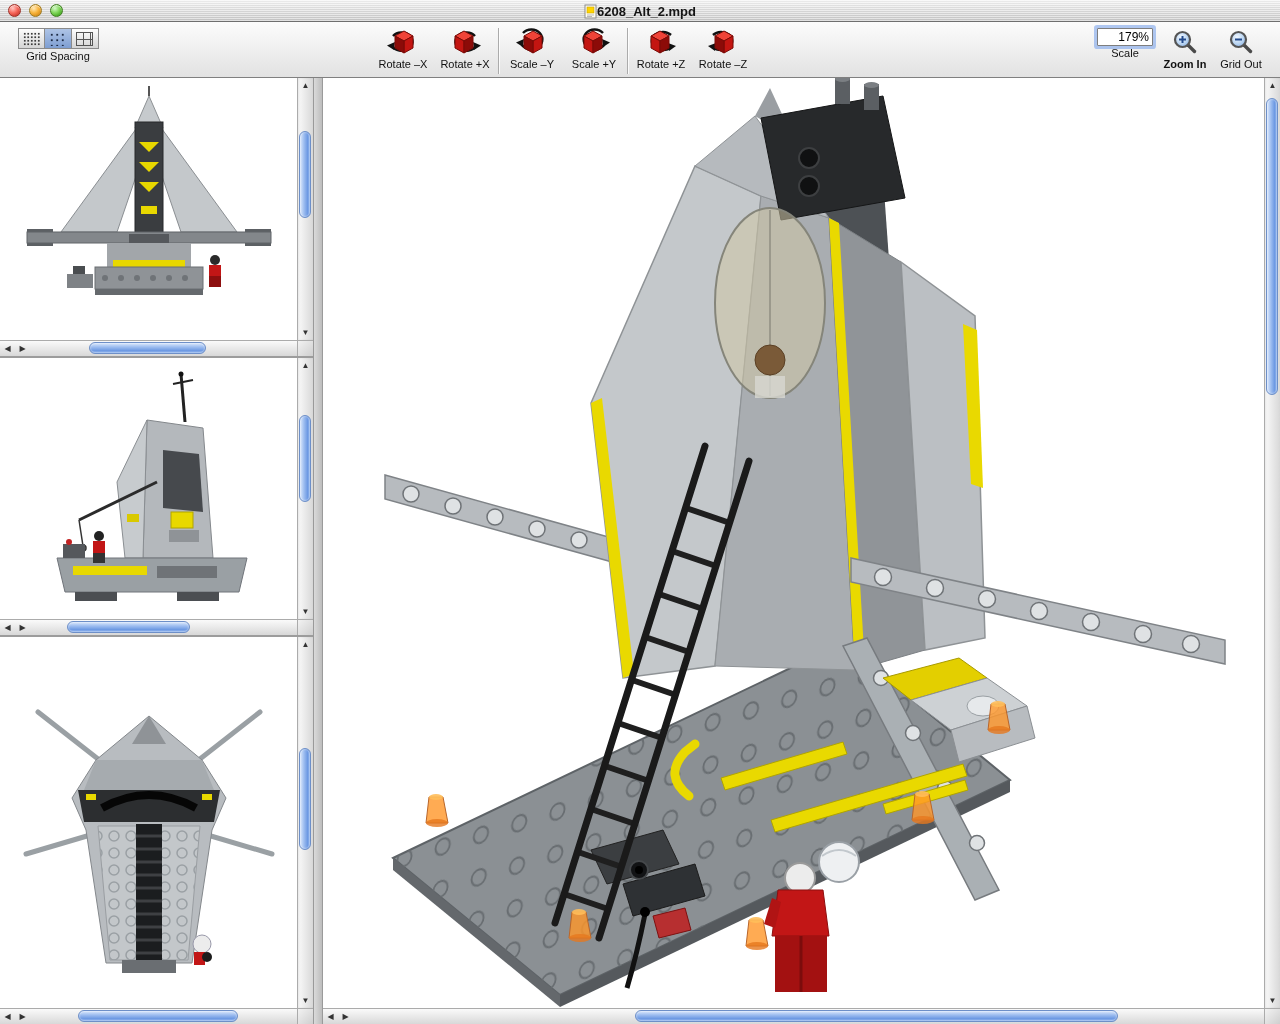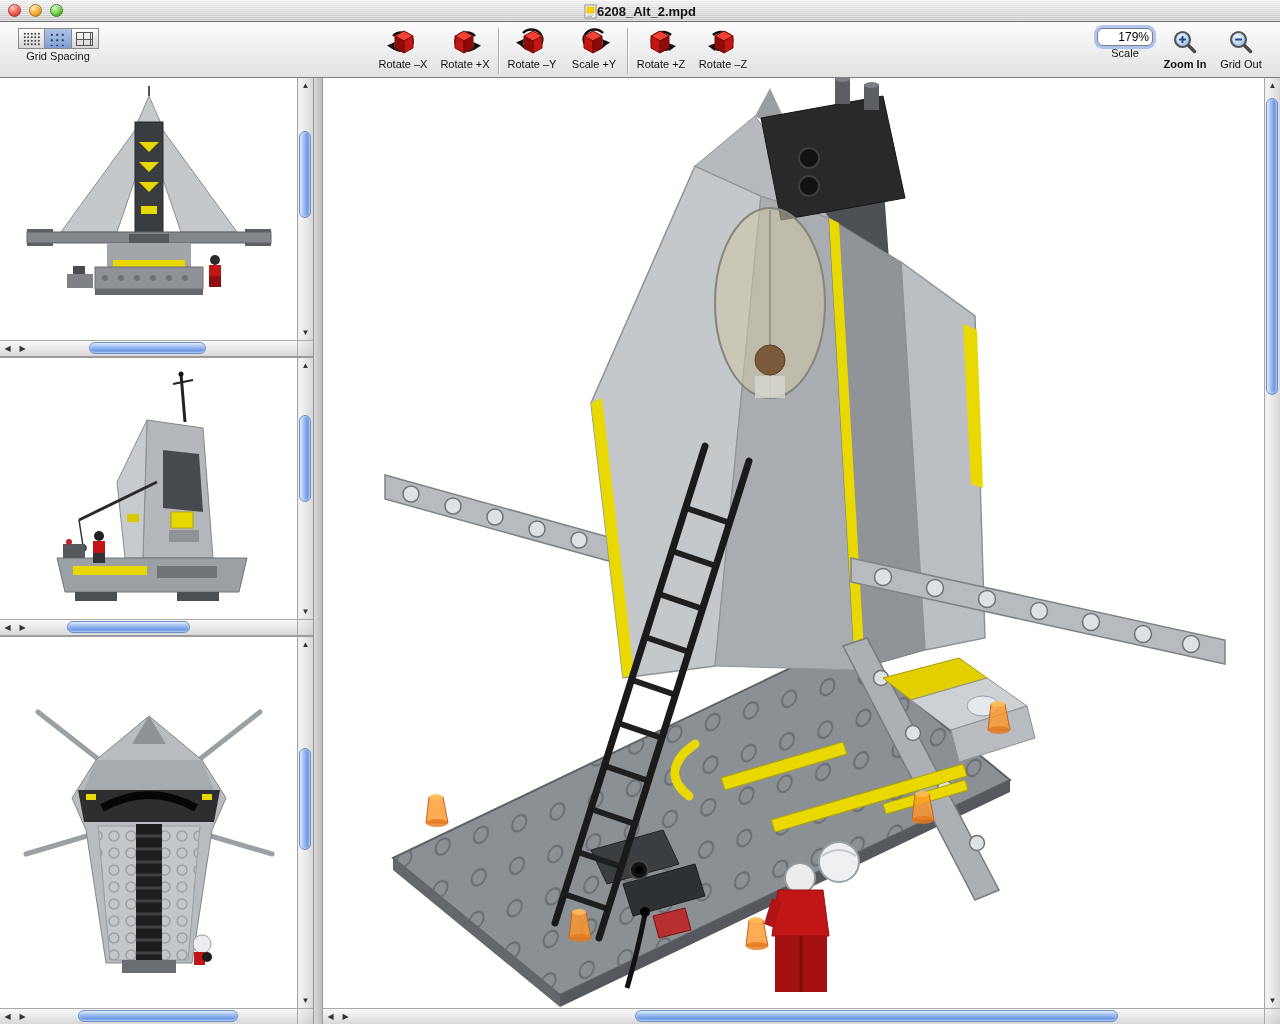--- a/index.html
+++ b/index.html
@@ -34,21 +34,21 @@
   .seg.selected{background:linear-gradient(#aec4e6,#7e9ed2);}
   .gi{width:17px;height:14px;}
   .gi-fine{background-image:radial-gradient(circle,#3c3c3c 0.9px,transparent 1.05px);background-size:3.5px 3.5px;}
   .gi-med{background-image:radial-gradient(circle,#1c2a44 1.15px,transparent 1.3px);background-size:5.5px 5.5px;}
   .gi-coarse{background-image:linear-gradient(#555 1px,transparent 1px),linear-gradient(90deg,#555 1px,transparent 1px);background-size:7px 7px;border-right:1px solid #555;border-bottom:1px solid #555;}
   .tb-rotate{position:absolute;left:372px;top:5px;display:flex;align-items:flex-start;}
   .rot{width:62px;}
   .tb-sep{width:1px;height:46px;background:#ababab;margin:1px 2px 0 2px;box-shadow:1px 0 0 rgba(255,255,255,.8);}
   .tb-scale{position:absolute;left:1093px;top:6px;width:64px;}
   .scale-input{width:56px;height:18px;border:1px solid #7e7e7e;background:#fff;font-family:"Liberation Sans",sans-serif;
-    font-size:12px;text-align:right;padding:0 3px;box-shadow:0 0 0 3px rgba(125,165,235,.6);border-radius:6px;}
+    font-size:12px;text-align:right;padding:0 3px;box-shadow:0 0 0 3px rgba(125,165,235,.6);border-radius:1px;}
   .tb-zin{position:absolute;left:1160px;top:5px;width:50px;font-weight:bold;}
   .tb-zout{position:absolute;left:1212px;top:5px;width:58px;}
 
   
   .content{position:absolute;left:0;top:78px;right:0;bottom:0;display:flex;background:#c9c9c9;}
   .sidebar{width:313px;display:flex;flex-direction:column;}
   .splitter{width:10px;background:linear-gradient(90deg,#dadada,#bdbdbd);border-left:1px solid #9a9a9a;border-right:1px solid #9a9a9a;}
   .main-view{flex:1;position:relative;background:#fff;}
   .panel{position:relative;background:#fff;border-bottom:2px solid #9c9c9c;}
   .p1{height:280px;}
@@ -146,21 +146,21 @@
       <div class="tb-item rot">
         <span class="ticon">
           <svg width="32" height="28" viewBox="0 0 32 28" style="transform:scaleX(-1)">
             <path d="M25,5 A11,10 0 1 0 27,15" stroke="#111" stroke-width="2.5" fill="none"></path>
             <polygon points="24,11 32,14.5 25,19" fill="#111"></polygon>
             <polygon points="15,3 24,8 15,13 6,8" fill="#ef4338" stroke="#7a0a06"></polygon>
             <polygon points="6,8 15,13 15,25 6,20" fill="#c31511" stroke="#7a0a06"></polygon>
             <polygon points="15,13 24,8 24,20 15,25" fill="#8c0b08" stroke="#7a0a06"></polygon>
           </svg>
           </span>
-        <span class="tlabel">Rotate –Y</span>
+        <span class="tlabel">Scale –Y</span>
       </div>
 
       <div class="tb-item rot">
         <span class="ticon">
           <svg width="32" height="28" viewBox="0 0 32 28">
             <path d="M25,5 A11,10 0 1 0 27,15" stroke="#111" stroke-width="2.5" fill="none"></path>
             <polygon points="24,11 32,14.5 25,19" fill="#111"></polygon>
             <polygon points="15,3 24,8 15,13 6,8" fill="#ef4338" stroke="#7a0a06"></polygon>
             <polygon points="6,8 15,13 15,25 6,20" fill="#c31511" stroke="#7a0a06"></polygon>
             <polygon points="15,13 24,8 24,20 15,25" fill="#8c0b08" stroke="#7a0a06"></polygon>

